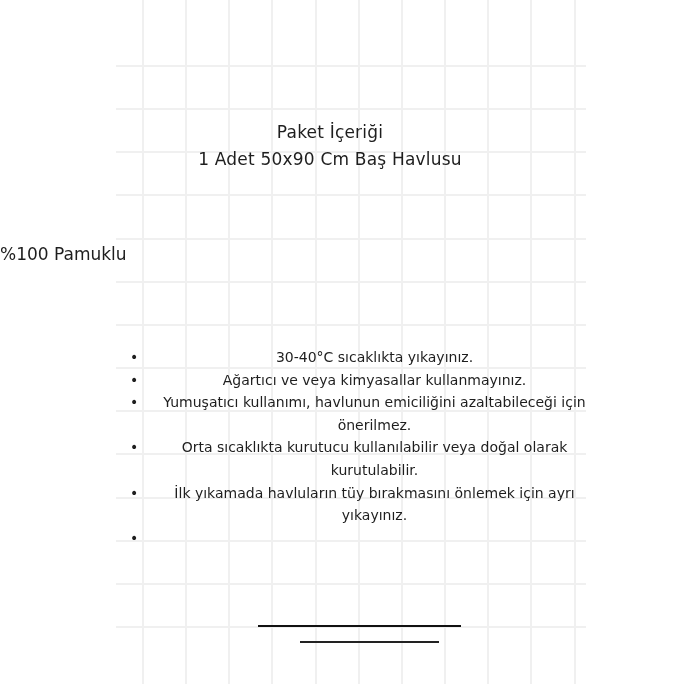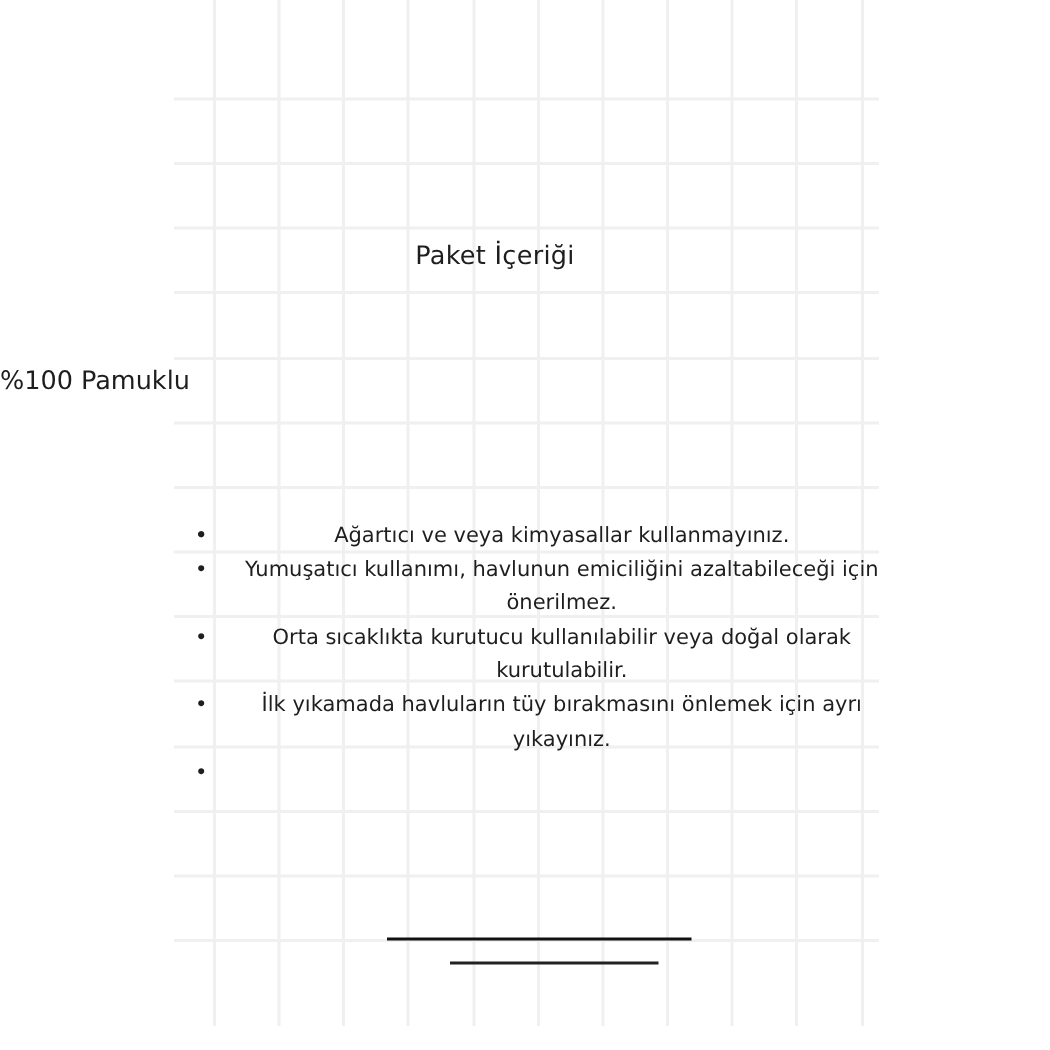--- a/index.html
+++ b/index.html
@@ -2,21 +2,21 @@
 <html><head>
 <meta charset="utf-8">
 <style>
   html, body { margin:0; padding:0; }
   body { width:700px; height:700px; background:#ffffff; position:relative; overflow:hidden;
          font-family:"DejaVu Sans", sans-serif; color:#222; }
   .grid { position:absolute; left:0; top:0; width:700px; height:700px; pointer-events:none; }
   .vline { position:absolute; top:0; height:684px; width:2px; background:#f0f0f0; }
   .hline { position:absolute; left:116px; width:470px; height:2px; background:#f0f0f0; }
   .header { position:absolute; left:0; width:660px; top:119px; text-align:center;
-            font-size:17px; line-height:27px; color:#1e1e1e; letter-spacing:0.2px;margin-top:39px; }
+            font-size:17px; line-height:27px; color:#1e1e1e; letter-spacing:0.2px; }
   .material { position:absolute; left:0; width:676px; top:241px; 
               font-size:17px; line-height:26px; color:#1e1e1e; }
   .care { position:absolute; left:118px; width:478px; top:346px; margin:0; padding:0; list-style:none;
           font-size:14px; line-height:22.6px; color:#1e1e1e; }
   .care li { position:relative; padding-left:35px; text-align:center; }
   .care li .bullet { position:absolute; left:12px; top:0; font-size:14px; }
   .rule1 { position:absolute; left:258px; top:625px; width:203px; height:2px; background:#111; }
   .rule2 { position:absolute; left:300px; top:641px; width:139px; height:2px; background:#222; }
 </style>
 </head>
@@ -46,26 +46,27 @@
   <div class="hline" style="top:410px"></div>
   <div class="hline" style="top:453px"></div>
   <div class="hline" style="top:497px"></div>
   <div class="hline" style="top:540px"></div>
   <div class="hline" style="top:583px"></div>
   <div class="hline" style="top:626px"></div>
 </div>
 
 <div class="header">
   <div>Paket İçeriği</div>
+  <div>1 Adet 50x90 Cm Baş Havlusu</div>
 </div>
 
 <div class="material">%100 Pamuklu</div>
 
 <ul class="care">
-  <li><span class="bullet">•</span></li>
+  <li><span class="bullet">•</span><span>30-40°C sıcaklıkta yıkayınız.</span></li>
   <li><span class="bullet">•</span><span>Ağartıcı ve veya kimyasallar kullanmayınız.</span></li>
   <li><span class="bullet">•</span><span>Yumuşatıcı kullanımı, havlunun emiciliğini azaltabileceği için önerilmez.</span></li>
   <li><span class="bullet">•</span><span>Orta sıcaklıkta kurutucu kullanılabilir veya doğal olarak kurutulabilir.</span></li>
   <li><span class="bullet">•</span><span>İlk yıkamada havluların tüy bırakmasını önlemek için ayrı yıkayınız.</span></li>
   <li><span class="bullet">•</span></li>
 </ul>
 
 <div class="rule1"></div>
 <div class="rule2"></div>
 

